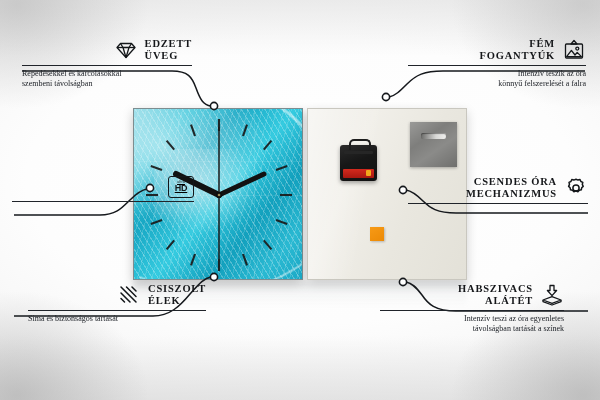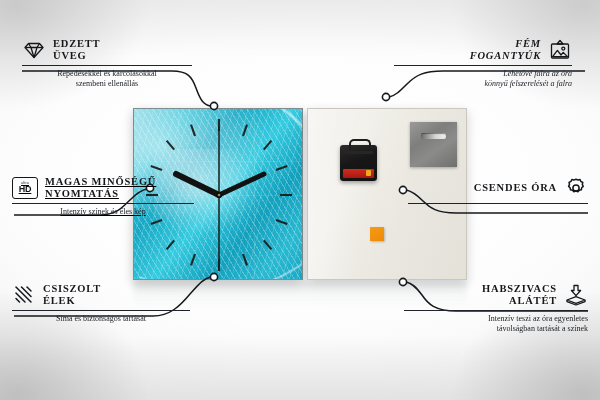--- a/index.html
+++ b/index.html
@@ -96,35 +96,35 @@
 
   .reflect{position:absolute;left:133px;top:281px;width:334px;height:26px;
     background:linear-gradient(180deg, rgba(160,170,172,.32) 0%, rgba(160,170,172,0) 100%);
     filter:blur(2px);opacity:.55;}
 
   
   .feature{position:absolute;width:195px;}
   .feature.left{text-align:right;}
   .feature.right{text-align:left;}
   .f-head{display:flex;align-items:center;gap:7px;}
-  .feature.left .f-head{justify-content:flex-start;}
+  .feature.left .f-head{justify-content:flex-end;}
   .feature.right .f-head{justify-content:flex-end;}
   .f-title{
     font-family:"Liberation Serif", serif;
     font-size:10.5px;font-weight:bold;letter-spacing:.8px;
     color:#15171a;line-height:12px;text-transform:uppercase;
   }
   .feature.left .f-title{text-align:left;}
   .feature.right .f-title{text-align:right;}
   .rule{height:1px;background:#20242a;margin:3px 0 3px;width:100%;}
   .f-desc{
     font-family:"Liberation Serif", serif;
     font-size:8px;color:#20242a;line-height:10px;
   }
-  .feature.left .f-desc{text-align:center;}
+  .feature.left .f-desc{text-align:left;}
   .feature.right .f-desc{text-align:right;}
 
   .icon{width:24px;height:24px;flex:0 0 24px;color:#14171a;}
   .icon svg{display:block;width:24px;height:24px;}
 
   .hdbox{
     width:24px;height:20px;border:1.4px solid #14171a;border-radius:3px;
     display:flex;flex-direction:column;align-items:center;justify-content:center;flex:0 0 24px;
     font-family:"Liberation Sans", sans-serif;color:#14171a;line-height:1;
   }
@@ -237,42 +237,35 @@
         </svg>
       </span>
       <span class="f-title">
         <span>EDZETT</span><br>
         <span>ÜVEG</span>
       </span>
     </div>
     <div class="rule"></div>
     <div class="f-desc">
       <span>Repedésekkel és karcolásokkal</span><br>
-      <span>szembeni ellenállás</span>
+      <span>szembeni távolságban</span>
     </div>
   </div>
 
   <div class="feature left" style="left:12px;top:176px;width:182px;text-decoration:underline;">
     <div class="f-head">
       <span class="hdbox">
         <span class="u">ultra</span>
         <span class="hd">HD</span>
       </span>
-      <span class="f-title">
-        <span>MAGAS MINŐSÉGŰ</span><br>
-        <span>NYOMTATÁS</span>
-      </span>
-    </div>
-    <div class="rule"></div>
-    <div class="f-desc">
-      <span>Intenzív színek és éles kép</span>
-    </div>
-  </div>
-
-  <div class="feature left" style="left:12px;top:283px;width:178px;">
+    </div>
+    <div class="rule"></div>
+  </div>
+
+  <div class="feature left" style="left:28px;top:283px;width:178px;">
     <div class="f-head">
       <span class="icon">
         <svg viewBox="0 0 24 24" fill="none" stroke="currentColor" stroke-width="1.5" stroke-linecap="round">
           <path d="M4 4 L19 19"></path>
             <path d="M4 10 L13 19"></path>
             <path d="M4 15.5 L7.5 19"></path>
           <path d="M9.5 4 L19 13.5"></path>
             <path d="M15 4 L19 8"></path>
         </svg>
       </span>
@@ -280,58 +273,59 @@
         <span>CSISZOLT</span><br>
         <span>ÉLEK</span>
       </span>
     </div>
     <div class="rule"></div>
     <div class="f-desc">
       <span>Sima és biztonságos tartását</span>
     </div>
   </div>
 
-  <div class="feature right" style="left:394px;top:38px;width:178px;font-style:italic;">
+  <div class="feature right" style="left:408px;top:38px;width:178px;">
     <div class="f-head">
       <span class="f-title">
         <span>FÉM</span><br>
         <span>FOGANTYÚK</span>
       </span>
       <span class="icon">
         <svg viewBox="0 0 24 24" fill="none" stroke="currentColor" stroke-width="1.3" stroke-linejoin="round">
           <path d="M12 2.5 L15 6 L9 6 Z"></path>
           <rect x="3.5" y="6" width="17" height="14" rx="1"></rect>
           <circle cx="15.3" cy="10.6" r="1.5"></circle>
           <path d="M4.6 18.6 L9.4 12.4 L13 17 L15.2 14.4 L19.4 18.6 Z"></path>
         </svg>
       </span>
     </div>
     <div class="rule"></div>
     <div class="f-desc">
-      <span>Lehetővé falra az óra</span><br>
+      <span>Intenzív teszik az óra</span><br>
       <span>könnyű felszerelését a falra</span>
     </div>
   </div>
 
   <div class="feature right" style="left:408px;top:176px;width:180px;">
     <div class="f-head">
       <span class="f-title">
         <span>CSENDES ÓRA</span><br>
+        <span>MECHANIZMUS</span>
       </span>
       <span class="icon">
         <svg viewBox="0 0 24 24" fill="none" stroke="currentColor" stroke-width="1.5" stroke-linejoin="round">
           <path d="M12 3.2 l2 .9 2-.5 .9 1.9 1.9 .9 -.5 2 .9 2 -1.5 1.4 -.4 2 -2 .4 -1.4 1.5 -2-.9 -2 .9 -1.4-1.5 -2-.4 -.4-2 -1.5-1.4 .9-2 -.5-2 1.9-.9 .9-1.9 2 .5 Z"></path>
           <circle cx="12" cy="12" r="3.1"></circle>
         </svg>
       </span>
     </div>
     <div class="rule"></div>
   </div>
 
-  <div class="feature right" style="left:404px;top:283px;width:184px;">
+  <div class="feature right" style="left:380px;top:283px;width:184px;">
     <div class="f-head">
       <span class="f-title">
         <span>HABSZIVACS</span><br>
         <span>ALÁTÉT</span>
       </span>
       <span class="icon">
         <svg viewBox="0 0 24 24" fill="none" stroke="currentColor" stroke-width="1.3" stroke-linejoin="round">
           <path d="M10 2.5 h4 v5 h2.6 L12 12.6 L7.4 7.5 H10 Z"></path>
           <path d="M12 13.6 L21 17 L12 20.4 L3 17 Z"></path>
           <path d="M3 17 v1.6 L12 22 l9-3.4 V17"></path>

